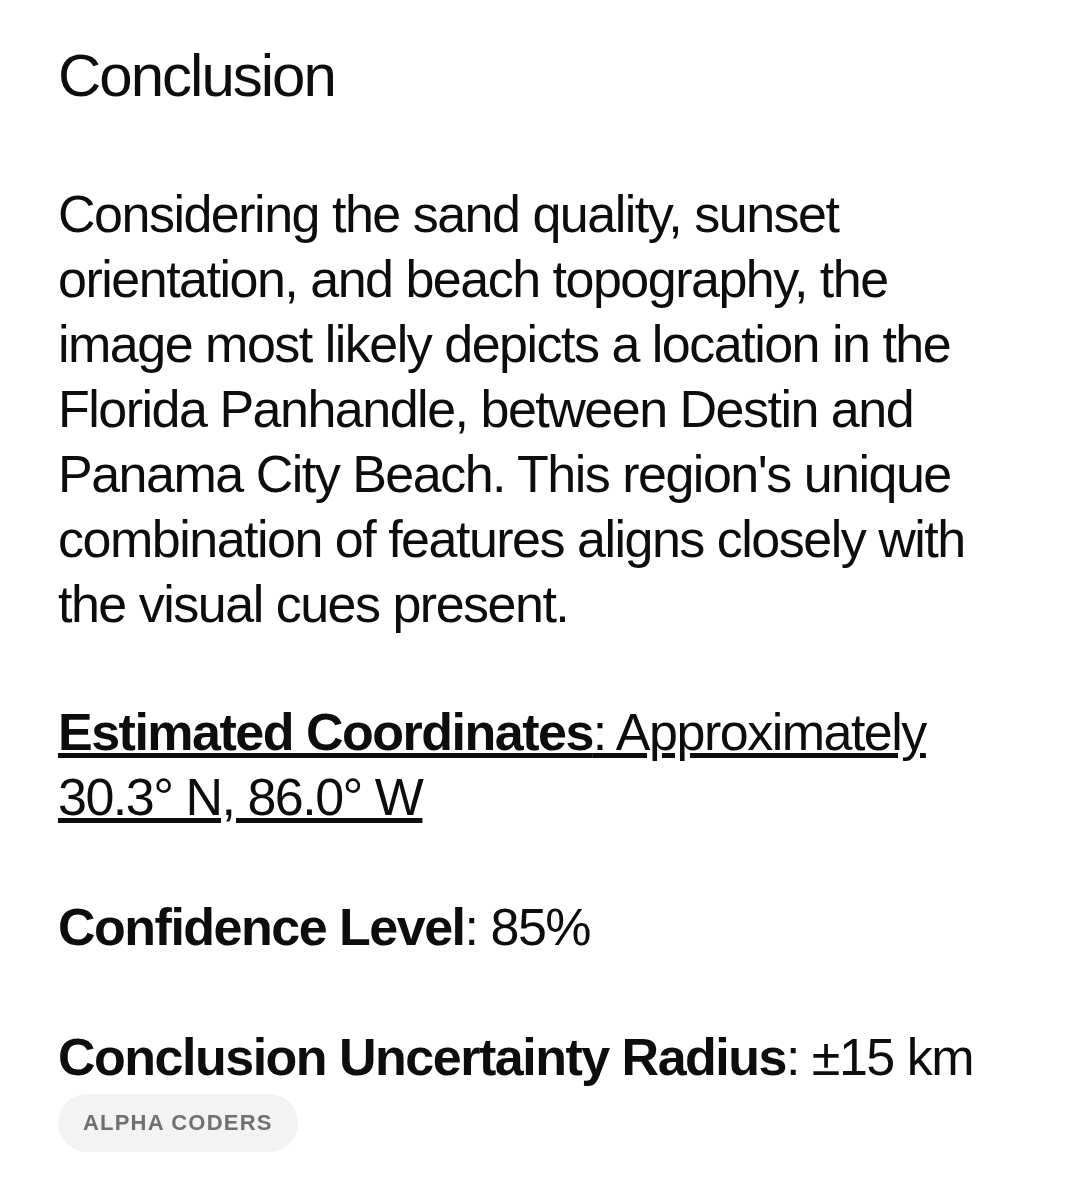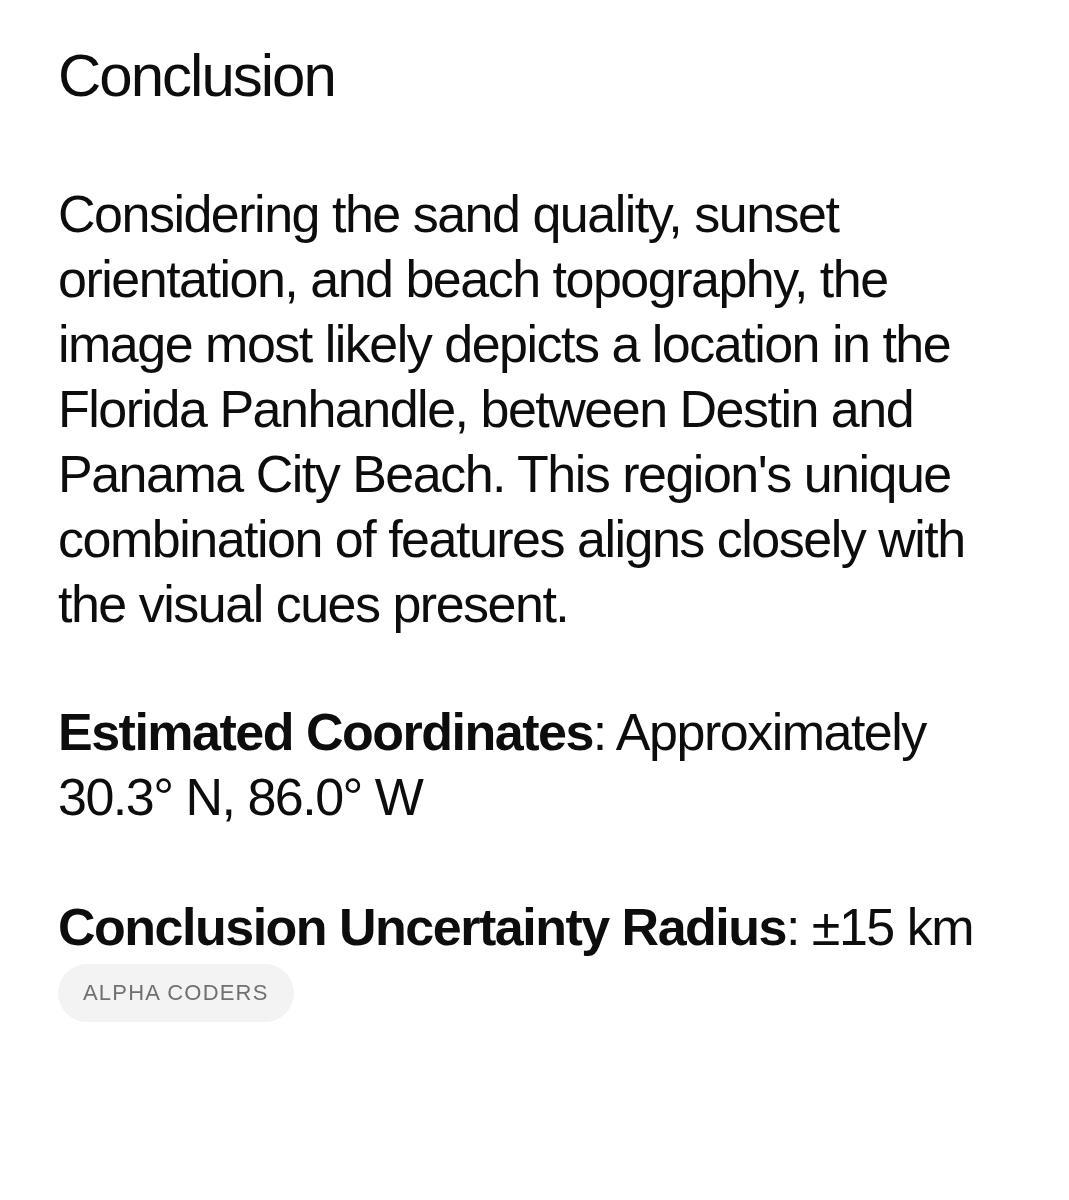--- a/index.html
+++ b/index.html
@@ -40,59 +40,60 @@
     white-space: pre-line;
   }
   .stat {
     margin: 0;
     font-size: 52px;
     line-height: 65px;
     font-weight: 400;
     letter-spacing: -1.5px;
     white-space: pre-line;
   }
-  .stat.first { margin-top: 63px; }
+  .stat.first { margin-top: 63px; text-decoration: underline; }
   .stat.rest  { margin-top: 65px; }
   .stat-label { font-weight: 700; }
   .badge {
     margin-top: 4px;
     display: inline-flex;
     align-items: center;
     height: 58px;
     padding: 0 25px;
     border-radius: 29px;
     background: var(--badge-bg);
     cursor: pointer;
   }
   .badge-label {
     font-size: 22px;
     line-height: 1;
     letter-spacing: 1.2px;
     color: var(--badge-text);
-    font-weight: 400;
+    font-weight: 700;
   }
 </style>
 </head>
 <body>
 
 <main class="page">
 
   <h2 class="heading">Conclusion</h2>
 
   <p class="body-text">Considering the sand quality, sunset
 orientation, and beach topography, the
 image most likely depicts a location in the
 Florida Panhandle, between Destin and
 Panama City Beach. This region's unique
 combination of features aligns closely with
 the visual cues present.</p>
 
   <p class="stat first"><strong class="stat-label">Estimated Coordinates</strong><span class="stat-value">: Approximately
 30.3° N, 86.0° W</span></p>
 
+  <p class="stat rest"><strong class="stat-label">Confidence Level</strong><span class="stat-value">: 85%</span></p>
 
   <p class="stat rest"><strong class="stat-label">Conclusion Uncertainty Radius</strong><span class="stat-value">: ±15 km</span></p>
 
   <div class="badge">
     <span class="badge-label">ALPHA CODERS</span>
   </div>
 
 </main>
 
 </body></html>

